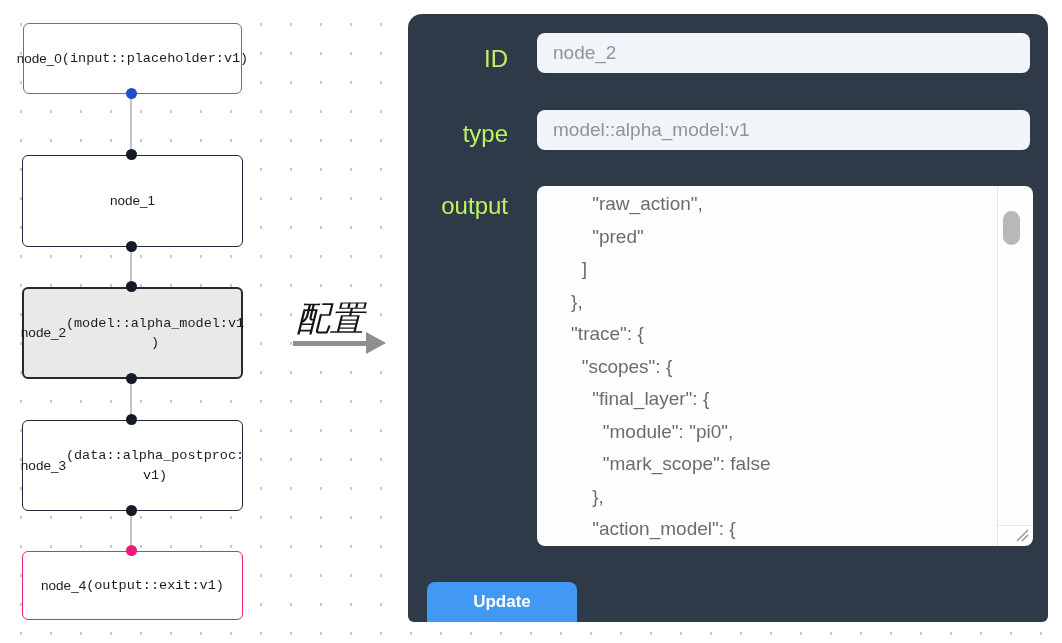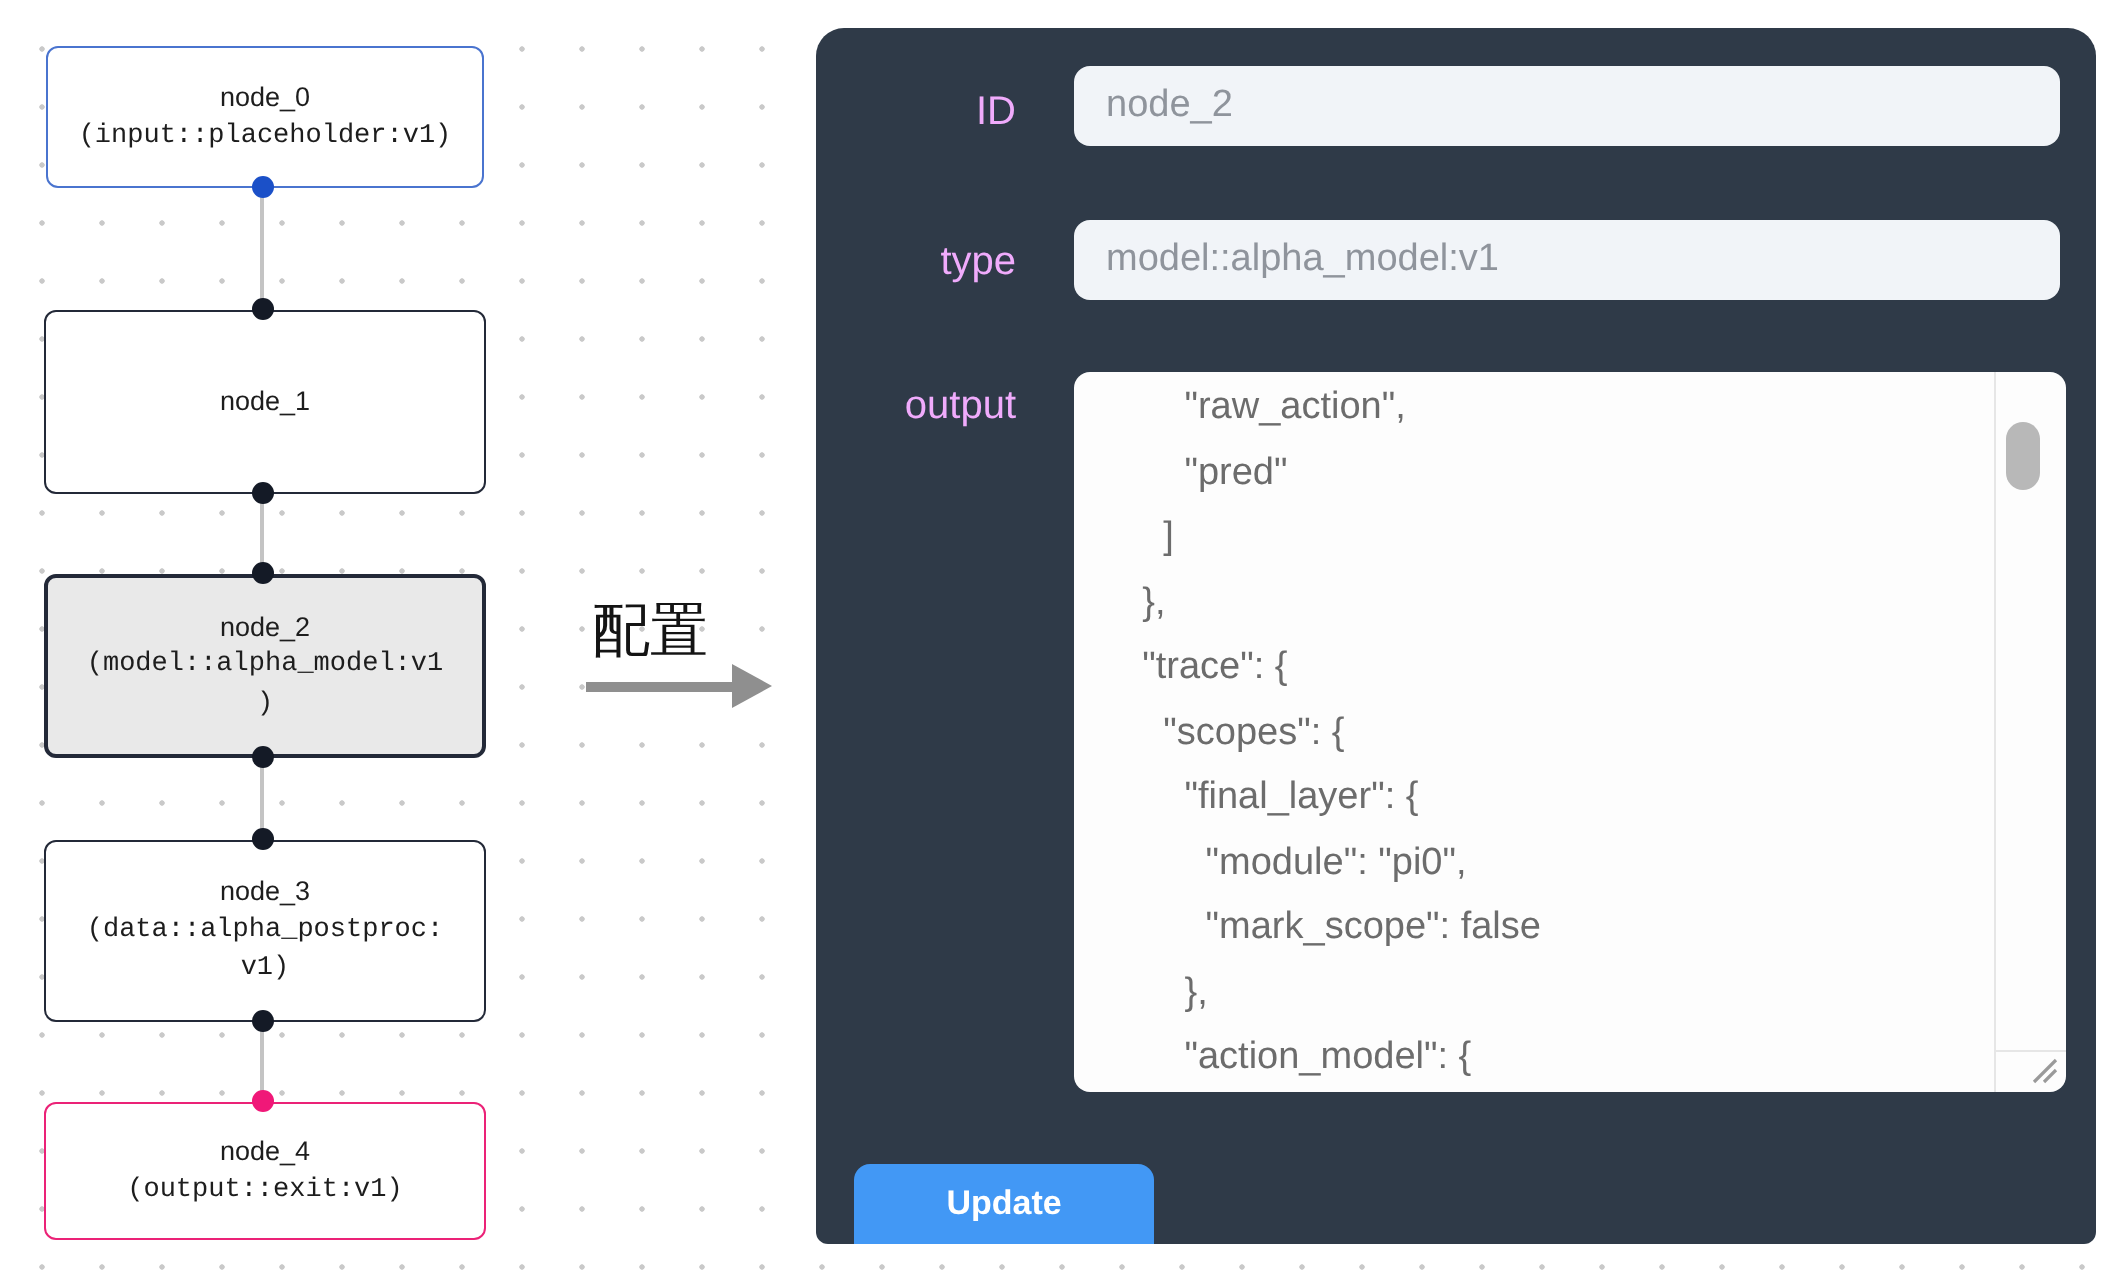--- a/index.html
+++ b/index.html
@@ -2,44 +2,44 @@
 <html><head>
 <meta charset="utf-8">
 <style>
   html,body{margin:0;padding:0;background:#ffffff;font-family:"Liberation Sans",sans-serif;}
   .stage{position:relative;width:1062px;height:643px;overflow:hidden;background:#ffffff;}
   .canvas{position:absolute;inset:0;
     background-image:radial-gradient(circle,#c9c9c9 1.2px,transparent 1.5px);
     background-size:30px 29px;background-position:6px 10px;}
   
   .node{position:absolute;background:#ffffff;border:1.5px solid #232938;border-radius:6px;
-    display:flex;flex-direction:column;align-items:center;justify-content:center;
+    display:flex;flex-direction:row;align-items:center;justify-content:center;
     text-align:center;color:#1d1d1d;font-size:13.5px;line-height:19.5px;box-sizing:border-box;z-index:3;}
   .node .sub{white-space:pre-line;font-family:Liberation Mono, monospace;}
   .n0{left:23px;top:23px;width:219px;height:71px;border-color:#4a74cf;}
   .n1{left:22px;top:155px;width:221px;height:92px;align-items:center;}
   .n2{left:22px;top:287px;width:221px;height:92px;background:#e9e9e9;border-width:2px;}
   .n3{left:22px;top:420px;width:221px;height:91px;}
   .n4{left:22px;top:551px;width:221px;height:69px;border-color:#eb2277;}
   .edge{position:absolute;left:130px;width:2px;background:#c4c4c4;z-index:1;}
   .e0{top:94px;height:61px;} .e1{top:247px;height:40px;}
   .e2{top:379px;height:41px;} .e3{top:511px;height:40px;}
   .port{position:absolute;width:11px;height:11px;border-radius:50%;background:#141a26;left:126px;z-index:4;}
   .p-blue{background:#1b50c8;} .p-pink{background:#f01878;}
   .p0b{top:88px;} .p1t{top:149px;} .p1b{top:241px;} .p2t{top:281px;}
   .p2b{top:373px;} .p3t{top:414px;} .p3b{top:505px;} .p4t{top:545px;}
   
-  .relation-label{position:absolute;left:296px;top:296px;font-size:29px;color:#141414;z-index:3;}
+  .relation-label{position:absolute;left:296px;top:296px;font-size:34px;color:#141414;z-index:3;font-style:italic;}
   .arrow-line{position:absolute;left:293px;top:341px;width:74px;height:5px;background:#8f8f8f;z-index:3;}
   .arrow-head{position:absolute;left:366px;top:332px;width:0;height:0;z-index:3;
     border-top:11.5px solid transparent;border-bottom:11.5px solid transparent;border-left:20px solid #8f8f8f;}
   
   .panel{position:absolute;left:408px;top:14px;width:640px;height:608px;background:#2f3a48;
     border-radius:14px 14px 6px 6px;overflow:hidden;z-index:5;}
-  .form-label{position:absolute;left:0;width:100px;text-align:right;color:#f0abfc;font-size:20px;}
+  .form-label{position:absolute;left:0;width:100px;text-align:right;color:#bef264;font-size:24px;}
   .lbl-id{top:31px;} .lbl-type{top:106px;} .lbl-config{top:178px;}
   .field{position:absolute;left:129px;width:493px;height:40px;background:#f1f4f8;border:none;
     border-radius:8px;font-size:19px;color:#8f949c;padding:0 0 0 16px;box-sizing:border-box;outline:none;
     font-family:"Liberation Sans",sans-serif;}
   .f-id{top:19px;} .f-type{top:96px;}
   .config-box{position:absolute;left:129px;top:172px;width:496px;height:360px;background:#fdfdfd;
     border-radius:8px;overflow:hidden;}
   .config-text{position:absolute;left:13px;top:2px;white-space:pre;font-size:19px;line-height:32.5px;
     color:#6c6c6c;font-family:"Liberation Sans",sans-serif;}
   .sb-line{position:absolute;left:460px;top:0;bottom:0;width:1px;background:#e6e6e6;}

